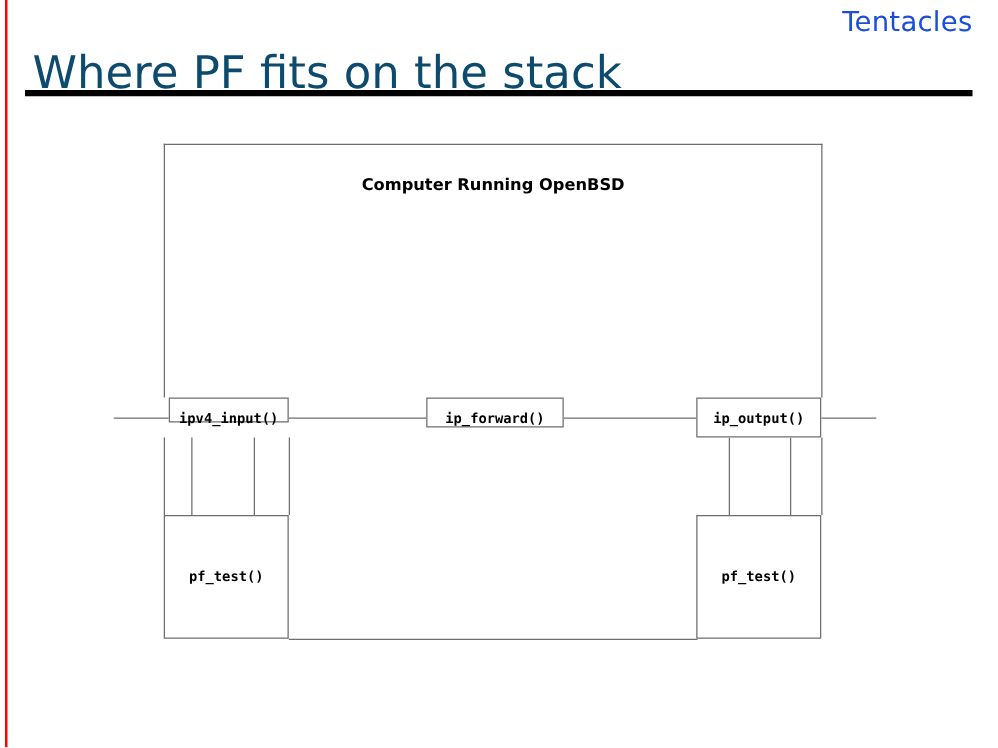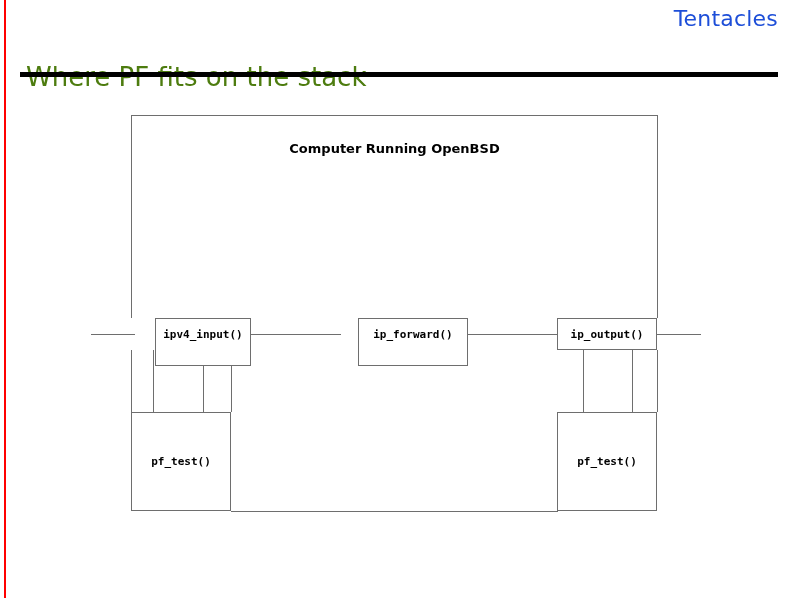--- a/index.html
+++ b/index.html
@@ -35,24 +35,23 @@
     font-size: 22px;
     color: #1d4ed8;
     letter-spacing: 0.2px;
     white-space: nowrap;
   }
   .slide-title {
     position: absolute;
     left: 26px;
     top: 38px;
     font-family: "DejaVu Sans", sans-serif;
-    font-size: 26px;
-    color: #4d7c0f;
+    font-size: 36px;
+    color: #0c4a6e;
     white-space: nowrap;
-    margin-top: 24px;
   }
   .title-rule {
     position: absolute;
     left: 20px;
     top: 72px;
     width: 758px;
     height: 5px;
     background: #000000;
   }
   
@@ -94,24 +93,24 @@
     top: 141px;
     width: 527px;
     text-align: center;
     font-family: "DejaVu Sans", sans-serif;
     font-weight: bold;
     font-size: 13px;
     color: #000000;
     white-space: nowrap;
   }
   
-  #box-ipv4-input { left: 135px; top: 318px; width: 96px; height: 48px; margin-left: 20px; }
+  #box-ipv4-input { left: 135px; top: 318px; width: 96px; height: 20px; }
   #box-ipv4-input .box-label { top: 9px; }
 
-  #box-ip-forward { left: 358px; top: 318px; width: 110px; height: 48px; }
+  #box-ip-forward { left: 341px; top: 318px; width: 110px; height: 24px; }
   #box-ip-forward .box-label { top: 9px; }
 
   #box-ip-output { left: 557px; top: 318px; width: 100px; height: 32px; padding-left: 32px; }
   #box-ip-output .box-label { top: 9px; }
 
   #box-pf-test-in { left: 131px; top: 412px; width: 100px; height: 99px; }
   #box-pf-test-in .box-label { top: 42px; }
 
   #box-pf-test-out { left: 557px; top: 412px; width: 100px; height: 99px; }
   #box-pf-test-out .box-label { top: 42px; }

